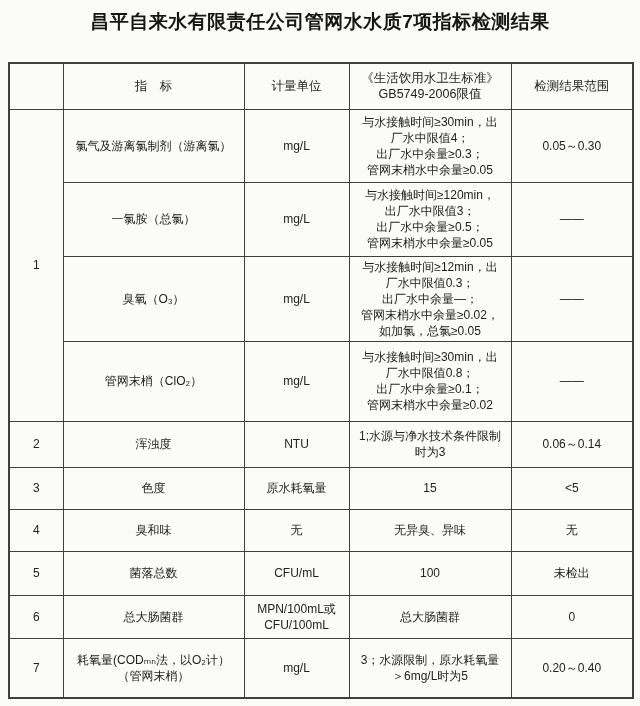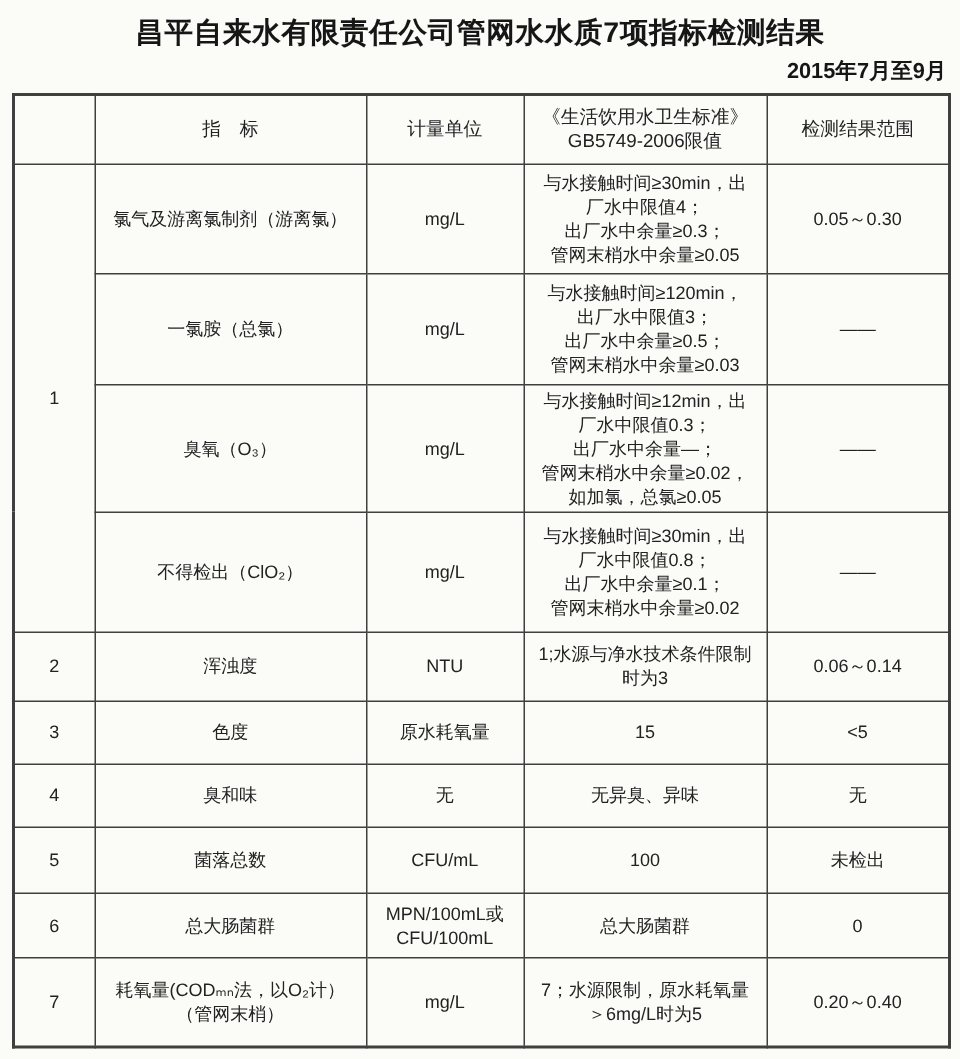--- a/index.html
+++ b/index.html
@@ -71,21 +71,20 @@
   tr.h-r5   { height: 44px; }
   tr.h-r6   { height: 43px; }
   tr.h-r7   { height: 60px; }
 </style>
 </head>
 <body>
 
 <div class="doc">
 
   <div class="doc-title">昌平自来水有限责任公司管网水水质7项指标检测结果</div>
-  <div class="doc-period">2015年7月至9月</div>
 
   <table class="wq">
     <colgroup>
       <col style="width:54px">
       <col style="width:181px">
       <col style="width:105px">
       <col style="width:162px">
       <col style="width:122px">
     </colgroup>
 
@@ -109,37 +108,37 @@
 管网末梢水中余量≥0.05</td>
       <td>0.05～0.30</td>
     </tr>
 
     <tr class="h-r1b">
       <td>一氯胺（总氯）</td>
       <td>mg/L</td>
       <td class="limit-left">与水接触时间≥120min，
 出厂水中限值3；
 出厂水中余量≥0.5；
-管网末梢水中余量≥0.03</td>
+管网末梢水中余量≥0.05</td>
       <td>——</td>
     </tr>
 
     <tr class="h-r1c">
       <td>臭氧（O₃）</td>
       <td>mg/L</td>
       <td class="limit-left">与水接触时间≥12min，出
 厂水中限值0.3；
 出厂水中余量—；
 管网末梢水中余量≥0.02，
 如加氯，总氯≥0.05</td>
       <td>——</td>
     </tr>
 
     <tr class="h-r1d">
-      <td>不得检出（ClO₂）</td>
+      <td>管网末梢（ClO₂）</td>
       <td>mg/L</td>
       <td class="limit-left">与水接触时间≥30min，出
 厂水中限值0.8；
 出厂水中余量≥0.1；
 管网末梢水中余量≥0.02</td>
       <td>——</td>
     </tr>
 
     <tr class="h-r2">
       <td>2</td>
@@ -181,20 +180,20 @@
 CFU/100mL</td>
       <td>总大肠菌群</td>
       <td>0</td>
     </tr>
 
     <tr class="h-r7">
       <td>7</td>
       <td>耗氧量(CODₘₙ法，以O₂计）
 （管网末梢）</td>
       <td>mg/L</td>
-      <td>7；水源限制，原水耗氧量
+      <td>3；水源限制，原水耗氧量
 ＞6mg/L时为5</td>
       <td>0.20～0.40</td>
     </tr>
 
   </tbody>
     </table>
 </div>
 
 </body></html>

